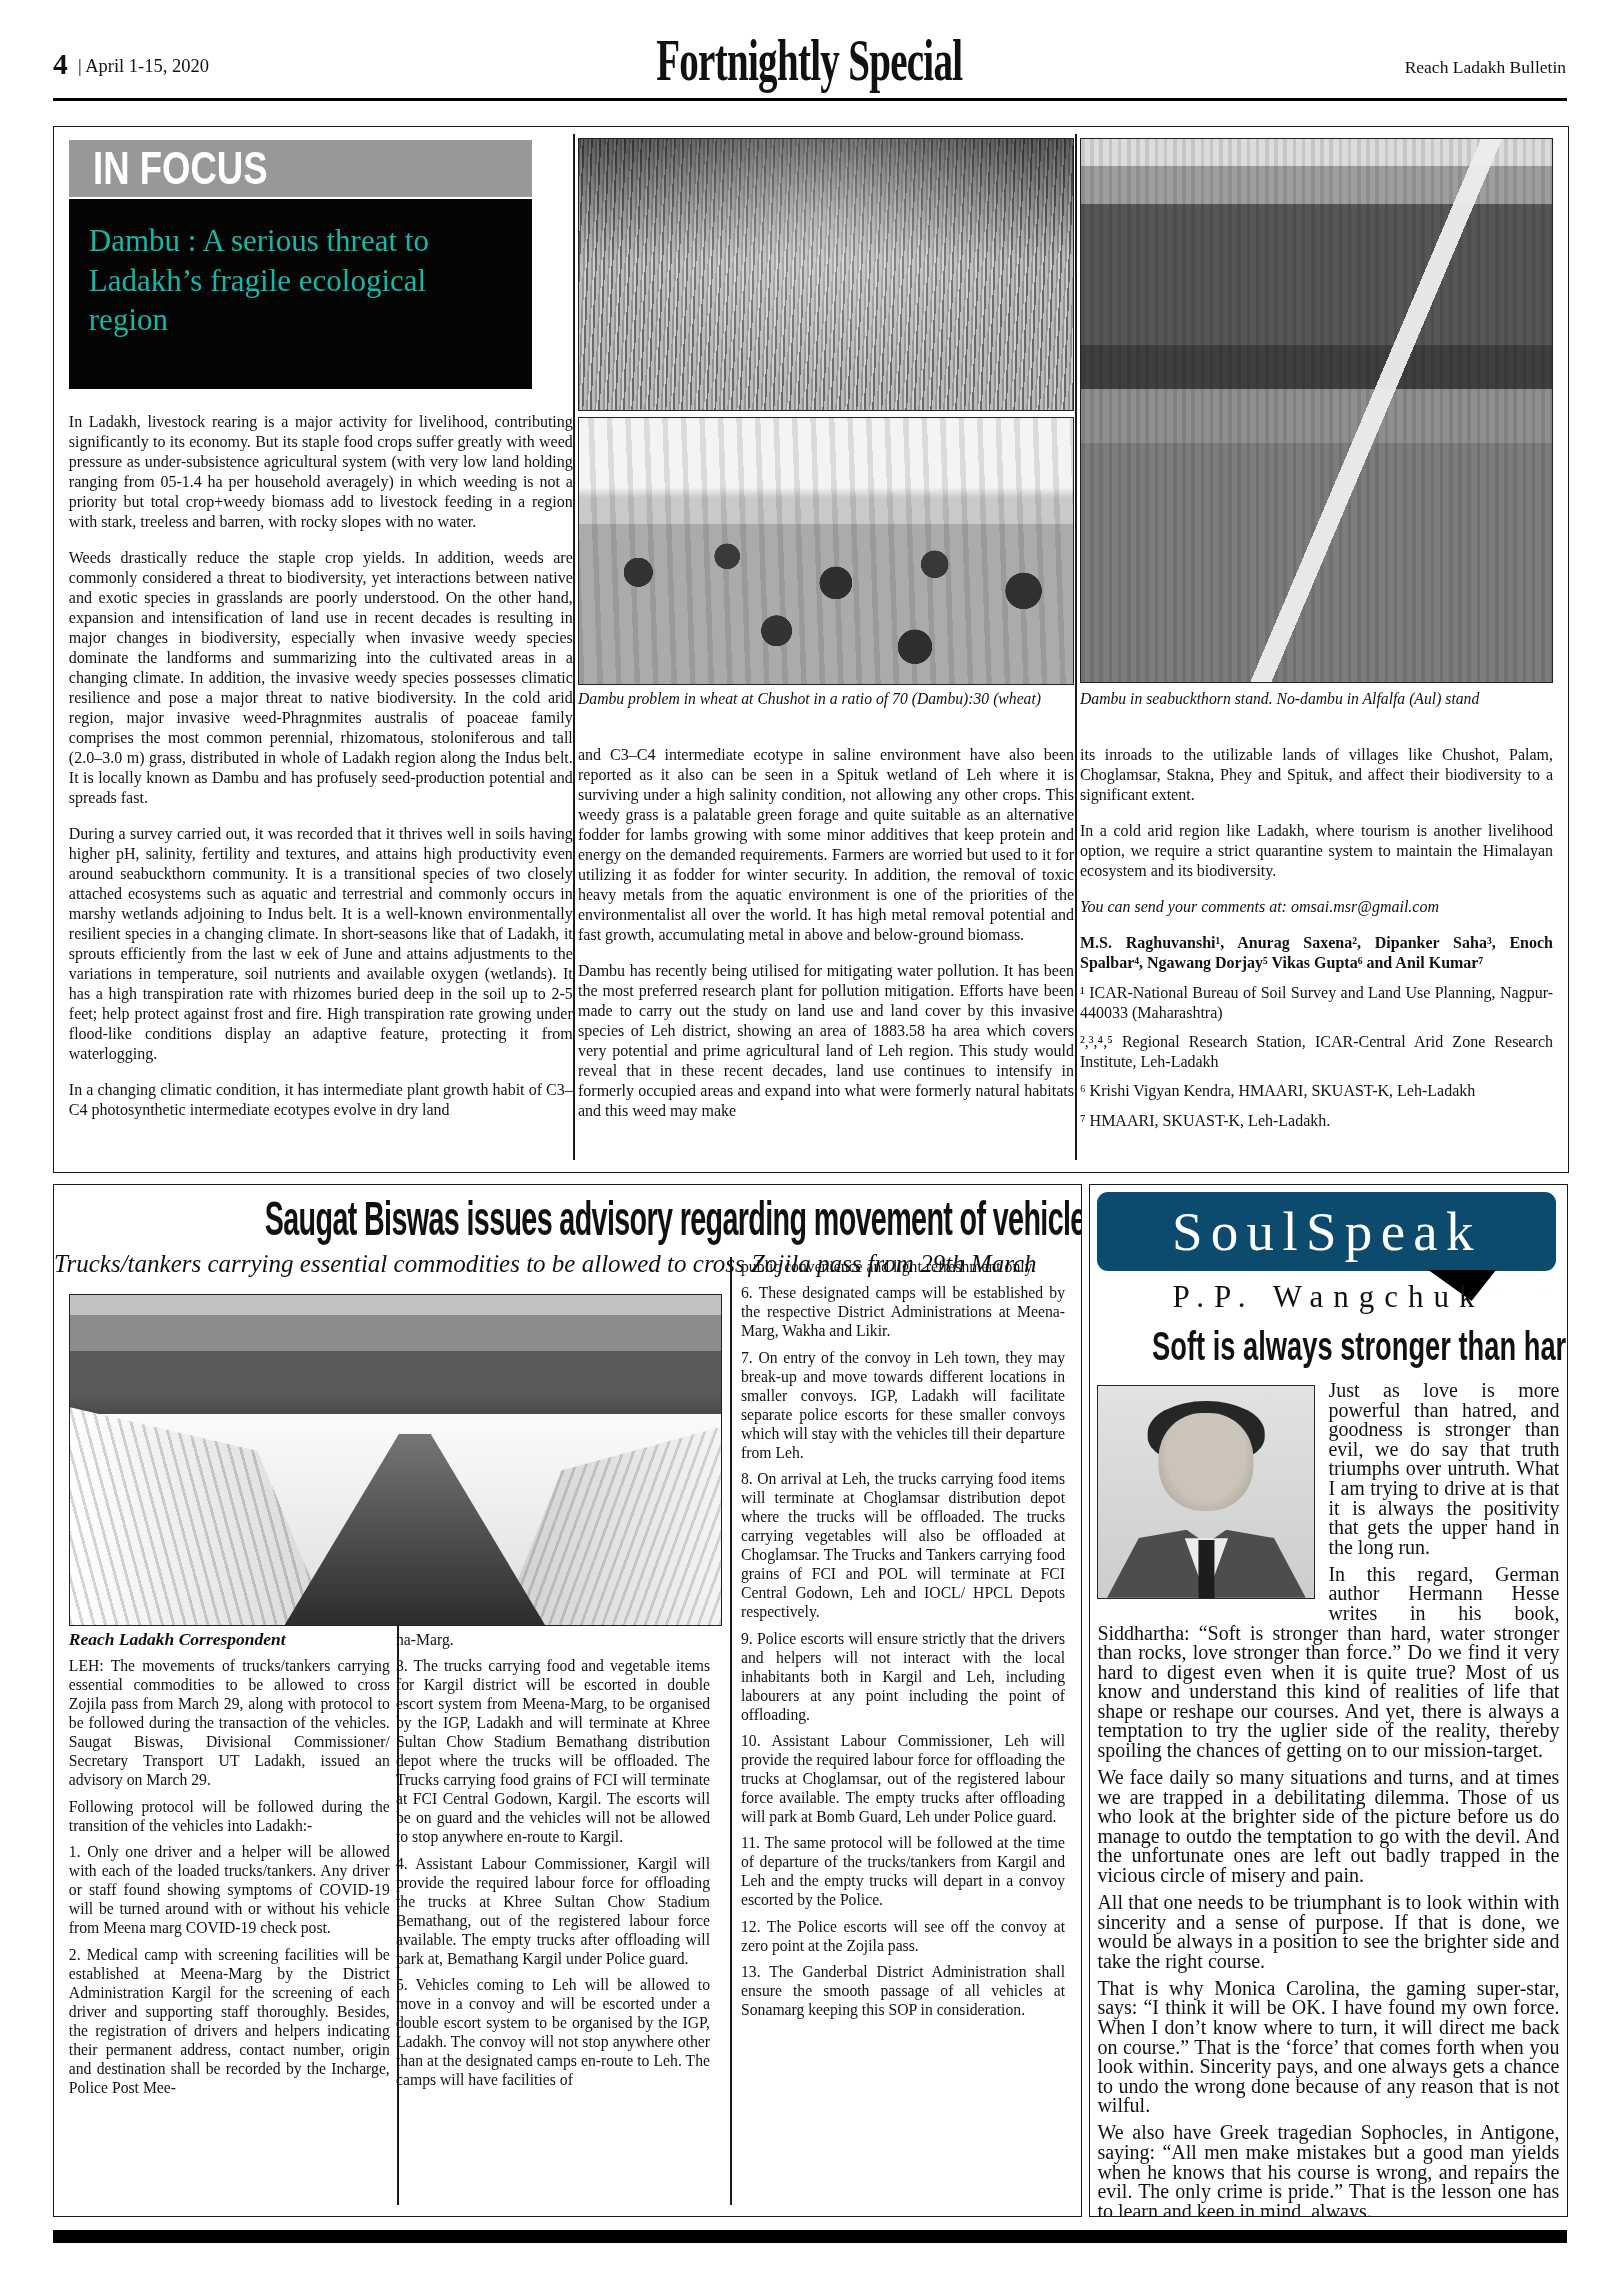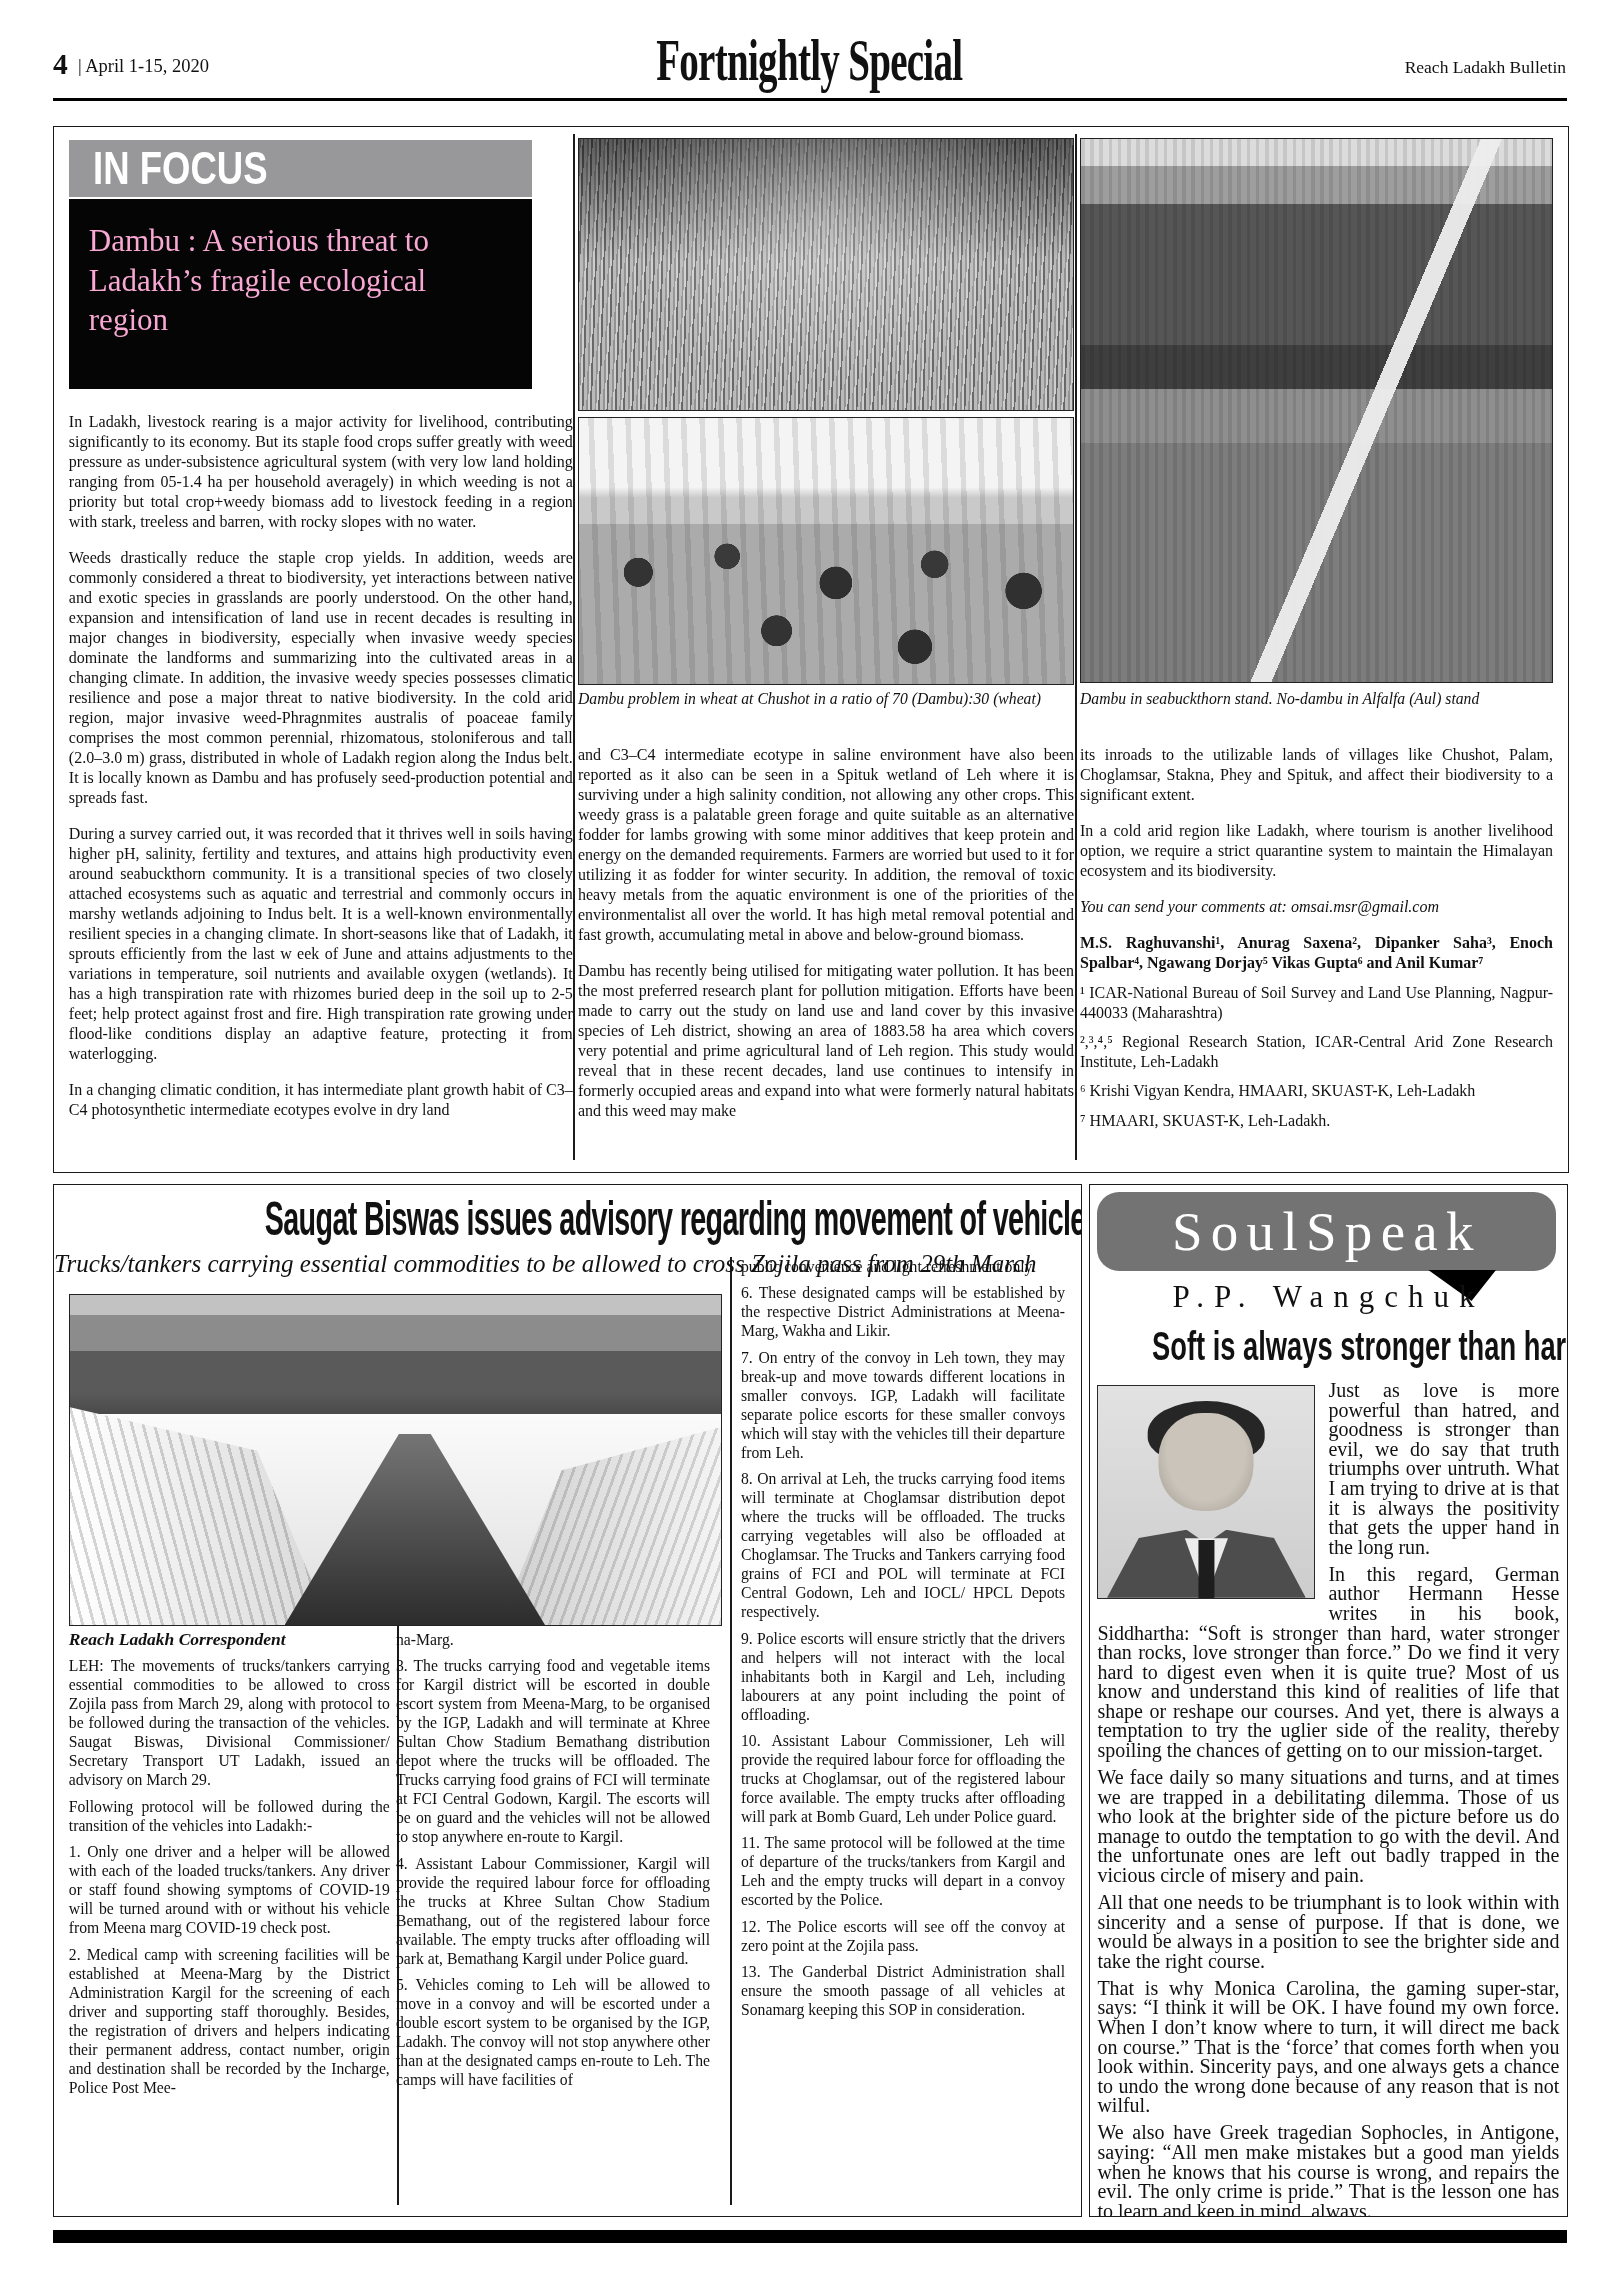--- a/index.html
+++ b/index.html
@@ -17,21 +17,21 @@
   #box-infocus{left:53px;top:126px;width:1514px;height:1045px;}
   #box-zojila{left:53px;top:1184px;width:1027px;height:1031px;}
   #box-soulspeak{left:1089px;top:1184px;width:477px;height:1031px;}
   .vrule{position:absolute;width:1.8px;background:#1a1a1a;}
   
   .kicker{position:absolute;left:14.8px;top:13px;width:463px;height:57px;background:#98989a;
           display:flex;align-items:center;padding-left:24px;box-sizing:border-box;}
   .kicker span{display:inline-block;font-family:"Liberation Sans",sans-serif;font-weight:bold;
                font-size:43px;color:#fff;transform:scale(.85,1.08);transform-origin:left center;letter-spacing:0;}
   .title-box{position:absolute;left:14.8px;top:72px;width:463px;height:190px;background:#050505;
-             color:#f9a8d4;box-sizing:border-box;padding:22px 20px;font-size:31px;line-height:1.28;font-weight:500;}
+             color:#14b8a6;box-sizing:border-box;padding:22px 20px;font-size:31px;line-height:1.28;font-weight:500;}
   .col{position:absolute;text-align:justify;font-size:16px;line-height:20px;}
   .col p{margin:16px 0 10px 0;}
   #if-col1{left:14.8px;top:269px;width:504px;}
   #if-col2{left:524px;top:602px;width:496px;}
   #if-col3{left:1026px;top:602px;width:473px;}
   .caption{position:absolute;font-style:italic;font-size:15.7px;line-height:18.5px;}
   #caption1{left:524px;top:563px;width:496px;}
   #caption2{left:1026px;top:563px;width:473px;}
   .comments{font-style:italic;}
   .authors{font-weight:bold;}
@@ -79,21 +79,21 @@
   .z-headline span{display:inline-block;font-family:"Liberation Sans",sans-serif;font-weight:800;
                    font-size:41px;letter-spacing:-0.9px;transform:scale(.70,1.18);transform-origin:center top;}
   .z-subhead{position:absolute;left:0;right:0;top:65px;text-align:left;font-style:italic;font-size:25px;}
   .zcol{position:absolute;text-align:justify;font-size:15.7px;line-height:19px;}
   .zcol p{margin:0 0 7.4px 0;}
   #z-col1{left:14.8px;top:445px;width:321px;}
   #z-col2{left:342px;top:445px;width:314px;}
   #z-col3{left:687px;top:72px;width:324px;}
   .byline{font-weight:bold;font-style:italic;font-size:17.5px;margin:0 0 9.2px 0;text-align:left;}
   
-  .bubble{position:absolute;left:7.4px;top:7.4px;width:459px;height:79px;background:#737373;border-radius:22px;
+  .bubble{position:absolute;left:7.4px;top:7.4px;width:459px;height:79px;background:#0c4a6e;border-radius:11px;
           display:flex;align-items:center;justify-content:center;}
   .bubble span{color:#fff;font-size:55px;letter-spacing:8.3px;}
   .bubble-tail{position:absolute;left:334px;top:85px;width:72px;height:31px;background:#000;
                clip-path:polygon(6% 0,100% 0,66% 100%);}
   .s-author{position:absolute;left:0;right:0;top:94px;text-align:center;font-size:31px;letter-spacing:10px;}
   .s-headline{position:absolute;left:0;right:0;top:138px;text-align:center;white-space:nowrap;}
   .s-headline span{display:inline-block;font-family:"Liberation Sans",sans-serif;font-weight:800;
                    font-size:35px;transform:scale(.78,1.15);transform-origin:center top;}
   .s-body{position:absolute;left:7.4px;top:196px;width:462px;text-align:justify;font-size:20px;line-height:19.6px;}
   .s-body p{margin:0 0 7.4px 0;}

